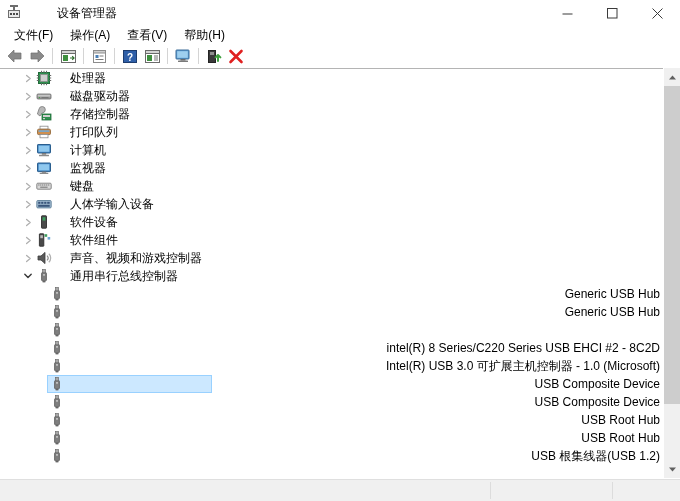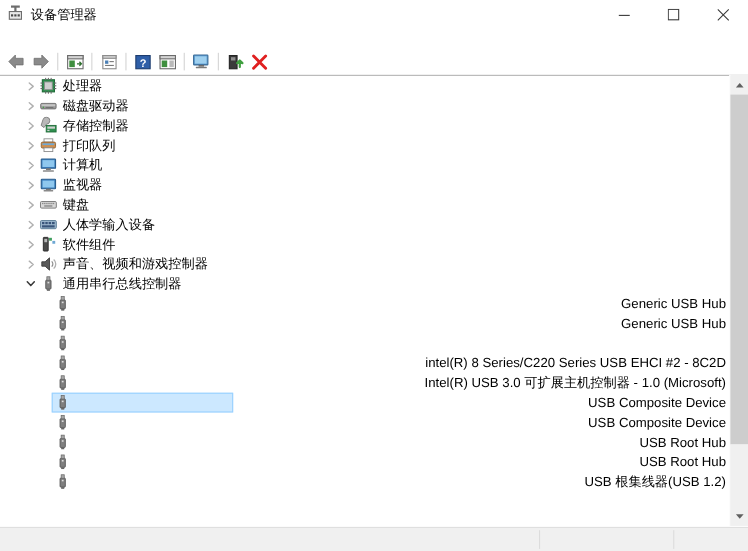--- a/index.html
+++ b/index.html
@@ -23,20 +23,21 @@
   }
 
   
   #titlebar {
     position: absolute;
     left: 0; top: 0;
     width: 680px; height: 26px;
     background: #ffffff;
     display: flex;
     align-items: center;
+    gap: 29px;
   }
   #title-icon {
     width: 16px; height: 16px;
     margin-left: 6px; margin-right: 6px;
     position: relative;
     flex: 0 0 auto;
   }
   #title-icon .tbox {
     position: absolute;
     left: 2px; top: 5px;
@@ -169,20 +170,21 @@
     flex: 0 0 auto;
     position: relative;
     margin-right: 5px;
   }
   .ico svg { display: block; }
   .lbl {
     font-size: 12px;
     color: #000000;
     line-height: 18px;
     padding-right: 3px;
+    margin-left: 13px;
   }
   .row.level1 { padding-left: 20px; }
   .row.level2 { padding-left: 49px; justify-content: space-between; }
   .row.selected .selbox {
     position: absolute;
     left: 47px;
     top: 0;
     height: 18px;
     background: #cce8ff;
     border: 1px solid #99d1ff;
@@ -279,20 +281,26 @@
         </svg>
       </div>
       <div class="win-btn">
         <svg width="11" height="11" viewBox="0 0 11 11">
           <path d="M0.5 0.5 L10.5 10.5 M10.5 0.5 L0.5 10.5" stroke="#3a3a3a" stroke-width="1" fill="none"></path>
         </svg>
       </div>
     </div>
   </div>
 
+  <div id="menubar">
+    <div class="menu-item">文件(F)</div>
+    <div class="menu-item">操作(A)</div>
+    <div class="menu-item">查看(V)</div>
+    <div class="menu-item">帮助(H)</div>
+  </div>
 
   <div id="toolbar">
 
     <div class="tb-btn">
       <svg width="18" height="14" viewBox="0 0 18 14">
         <path d="M8 1 L2 7 L8 13 L8 10 L15 10 L15 4 L8 4 Z" fill="#8a8a8a" stroke="#6f6f6f" stroke-width="0.7" stroke-linejoin="round"></path>
       </svg>
     </div>
 
     <div class="tb-btn">
@@ -519,20 +527,34 @@
             <rect x="2.2" y="5.8" width="2.2" height="2" fill="#39557a"></rect>
             <rect x="5.2" y="5.8" width="2.2" height="2" fill="#39557a"></rect>
             <rect x="8.2" y="5.8" width="2.2" height="2" fill="#39557a"></rect>
             <rect x="11.2" y="5.8" width="2.5" height="2" fill="#39557a"></rect>
             <rect x="2.2" y="8.8" width="11.5" height="2" fill="#39557a"></rect>
           </svg>
         </div>
         <div class="lbl">人体学输入设备</div>
       </div>
 
+      <div class="row level1">
+        <div class="chev">
+          <svg width="9" height="9" viewBox="0 0 9 9">
+              <path d="M2.6 1.4 L6.2 4.5 L2.6 7.6" stroke="#b0b0b0" stroke-width="1.3" fill="none" stroke-linecap="round" stroke-linejoin="round"></path>
+            </svg>
+        </div>
+        <div class="ico">
+          <svg width="16" height="16" viewBox="0 0 16 16">
+            <rect x="5.5" y="1.8" width="5" height="12.4" rx="0.6" fill="#4a4a4a" stroke="#2e2e2e" stroke-width="0.9"></rect>
+            <rect x="6.6" y="3.2" width="2.8" height="3.4" fill="#3f9f5f"></rect>
+          </svg>
+        </div>
+        <div class="lbl">软件设备</div>
+      </div>
 
       <div class="row level1">
         <div class="chev">
           <svg width="9" height="9" viewBox="0 0 9 9">
               <path d="M2.6 1.4 L6.2 4.5 L2.6 7.6" stroke="#b0b0b0" stroke-width="1.3" fill="none" stroke-linecap="round" stroke-linejoin="round"></path>
             </svg>
         </div>
         <div class="ico">
           <svg width="16" height="16" viewBox="0 0 16 16">
             <rect x="3.4" y="1.8" width="4.4" height="12.4" rx="0.5" fill="#4a4a4a" stroke="#2e2e2e" stroke-width="0.9"></rect>

